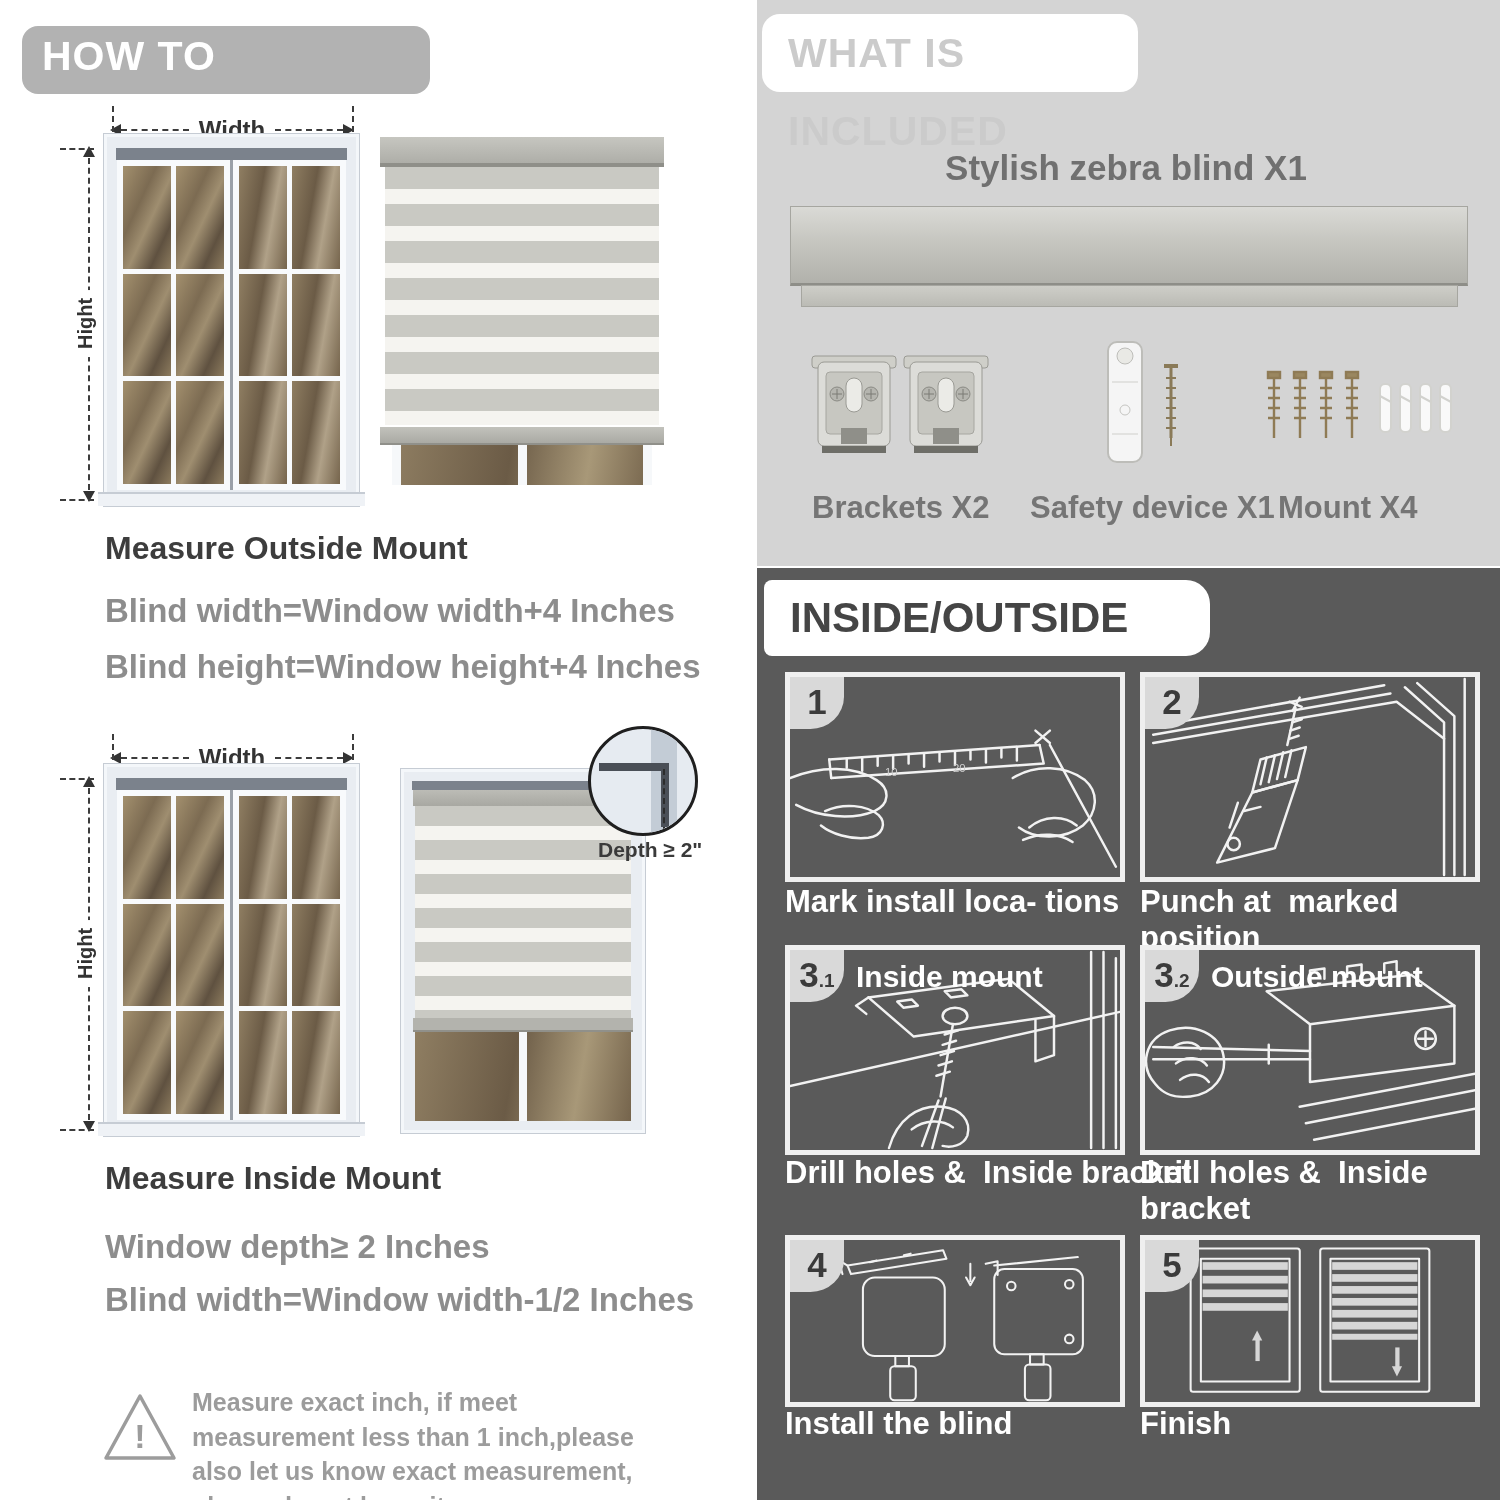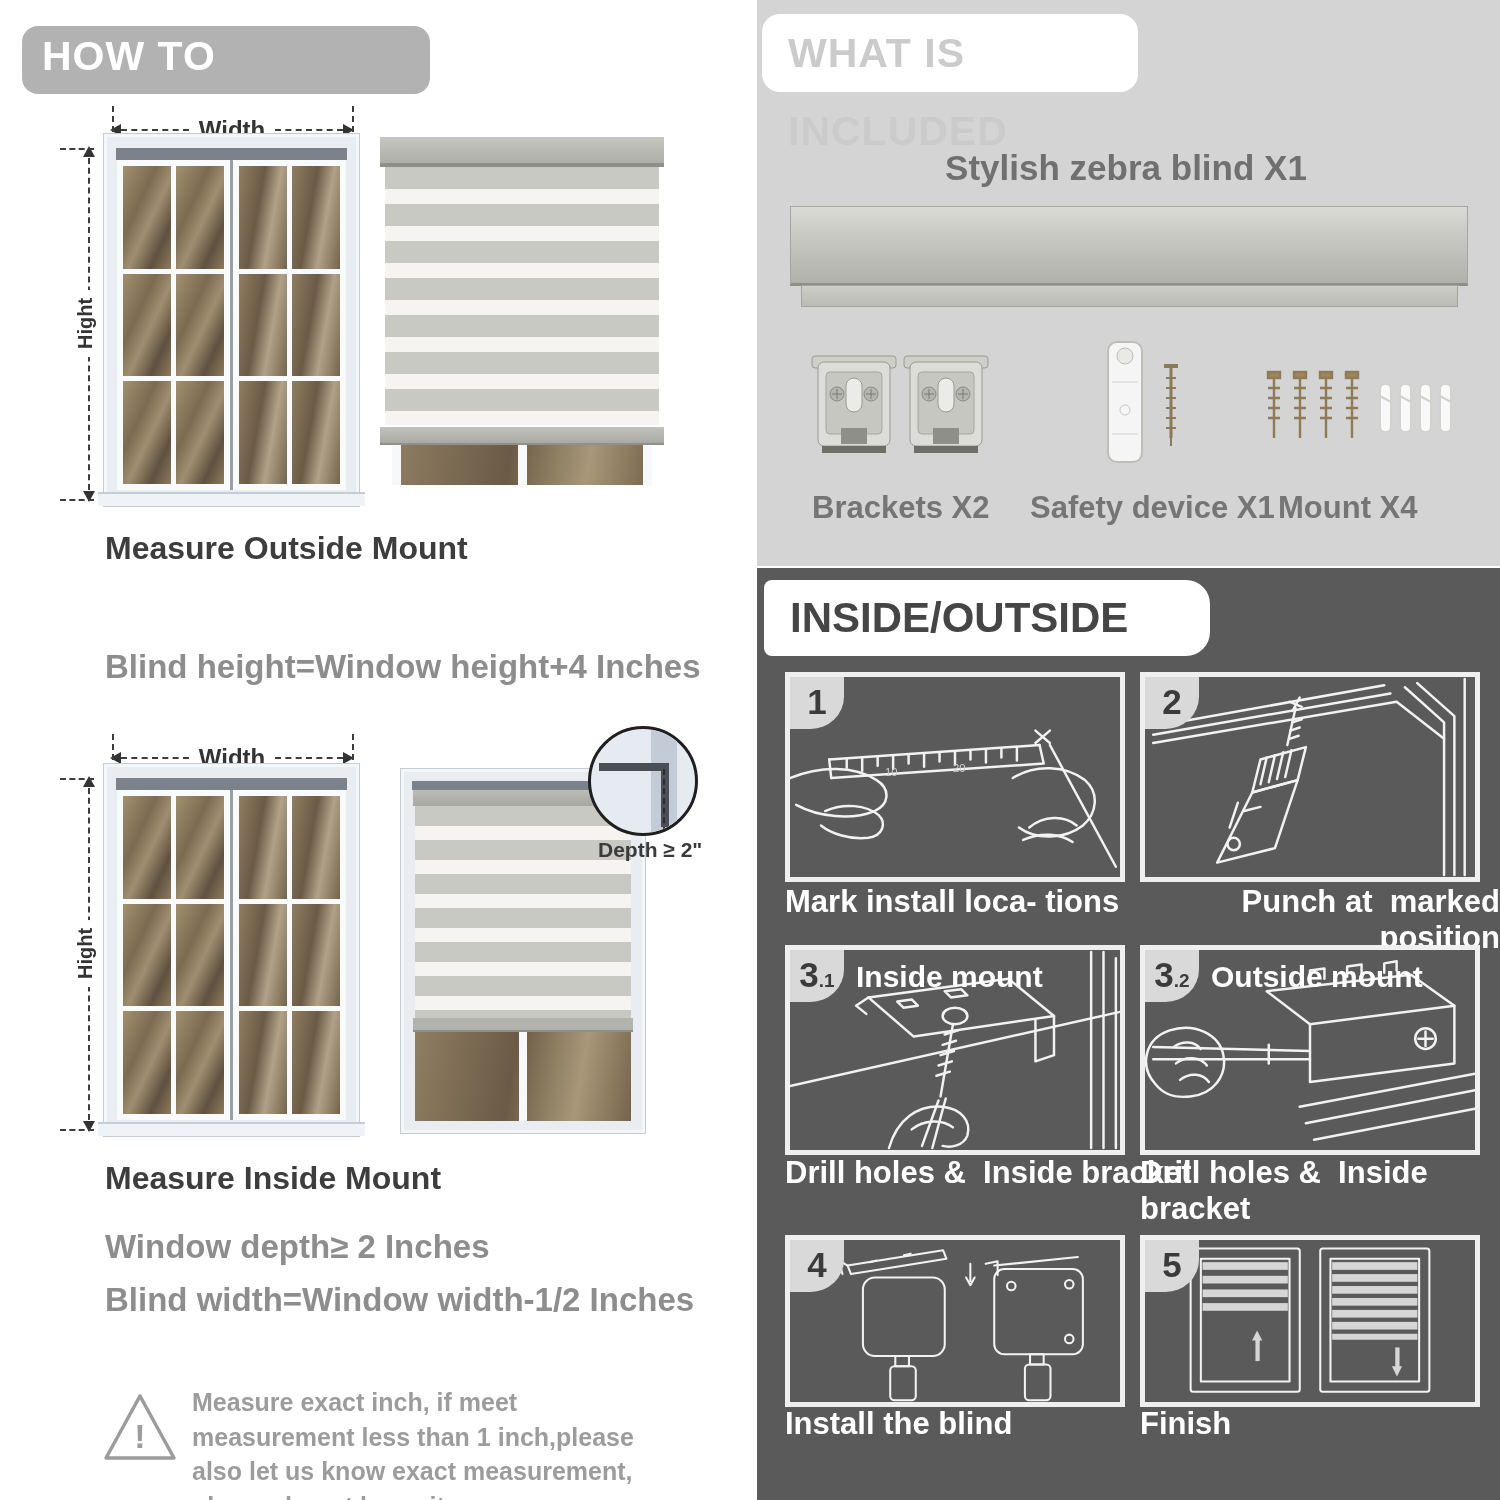--- a/index.html
+++ b/index.html
@@ -152,20 +152,21 @@
     <div class="stripes" style="height:258px;"></div>
     <div class="botrail" style="top:290px;"></div>
     <div class="underwin" style="top:308px;height:40px;">
       <div class="mull" style="left:0;"></div>
         <div class="mull" style="left:50%;margin-left:-4px;"></div>
         <div class="mull" style="right:0;"></div>
     </div>
   </div>
 
   <div class="h1-dark" style="left:105px;top:530px;">Measure Outside Mount</div>
+  <div class="formula" style="left:105px;top:592px;">Blind width=Window width+4 Inches</div>
   <div class="formula" style="left:105px;top:648px;">Blind height=Window height+4 Inches</div>
 
   <div class="dimh" style="left:110px;top:744px;width:244px;">
     <span class="arrL"></span>
     <span class="dash"></span>
     <span class="lab">Width</span>
     <span class="dash"></span>
     <span class="arrR"></span>
   </div>
   <div class="vstub" style="left:112px;top:734px;"></div>
@@ -341,21 +342,21 @@
           <path d="M140,58 l9,-3 M141,50 l9,-3 M143,42 l9,-3"></path>
         <path d="M140,22 l12,5 M150,18 l-7,13"></path>
         <path d="M112,78 L156,66 L148,98 L104,110 Z"></path>
         <path d="M118,76 L112,102 M126,74 L120,100 M134,71 L128,97 M142,69 L136,95"></path>
         <path d="M104,110 L148,98 L126,164 L70,178 Z"></path>
         <path d="M96,128 L112,124 M90,120 l-8,24"></path>
         <circle cx="86" cy="160" r="6"></circle>
       </g>
     </svg>
   </div>
-  <div class="step-caption" style="left:1140px;top:884px;text-align:right;">Punch at  marked position</div>
+  <div class="step-caption" style="left:1140px;top:884px;">Punch at  marked position</div>
 
   <div class="step" style="left:785px;top:945px;height:200px;">
     <div class="badge"><span class="main">3</span><span class="sub">.1</span></div>
     <div class="step-title">Inside mount</div>
     <svg viewBox="0 0 320 190">
       <g class="lineart">
         <path d="M0,130 L320,58"></path>
           <path d="M292,0 L292,190 M304,0 L304,190 M316,6 L316,190"></path>
         <path d="M76,44 L212,26 L256,62 L120,82 Z"></path>
         <path d="M150,38 l16,-2 l6,6 l-16,2 Z M104,48 l14,-2 l6,6 l-14,2 Z"></path>

